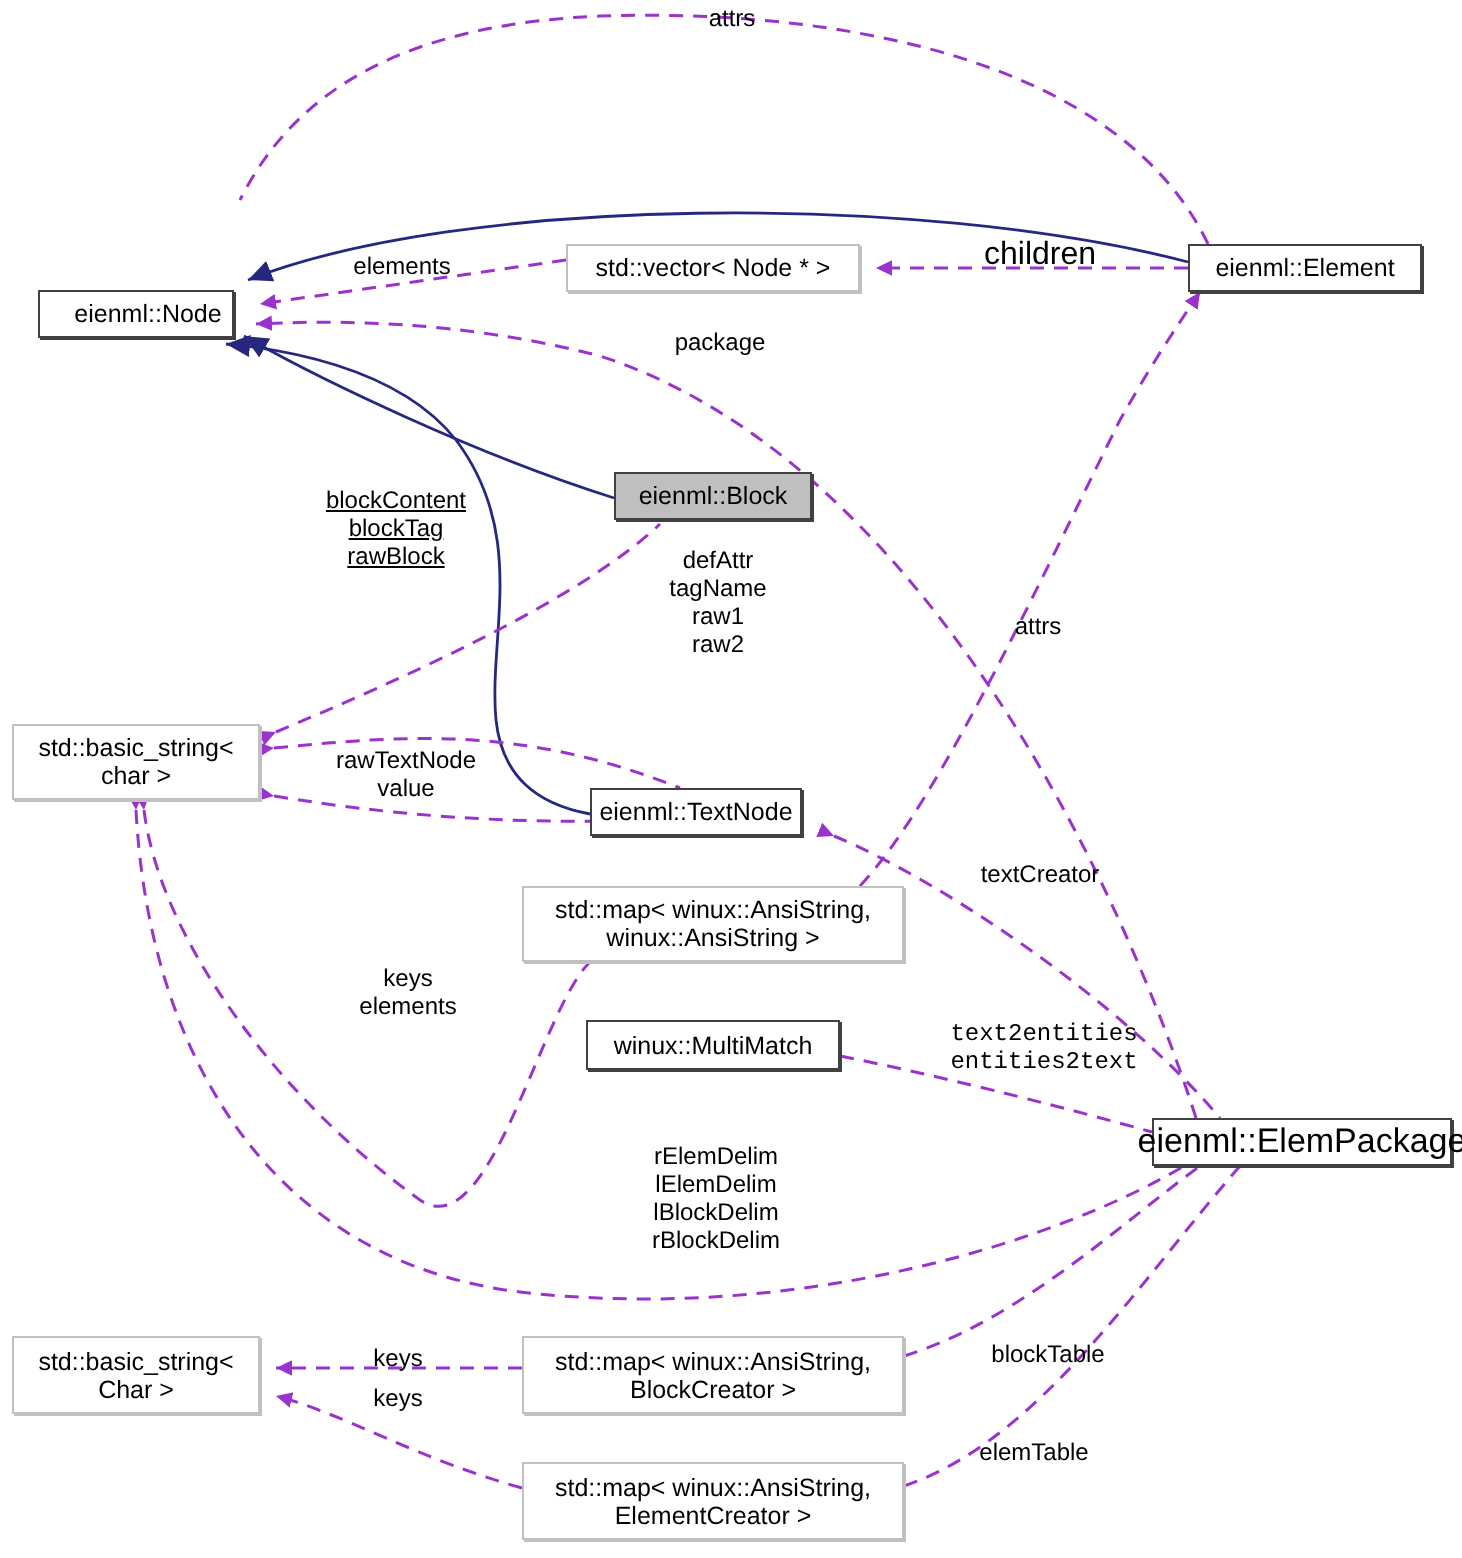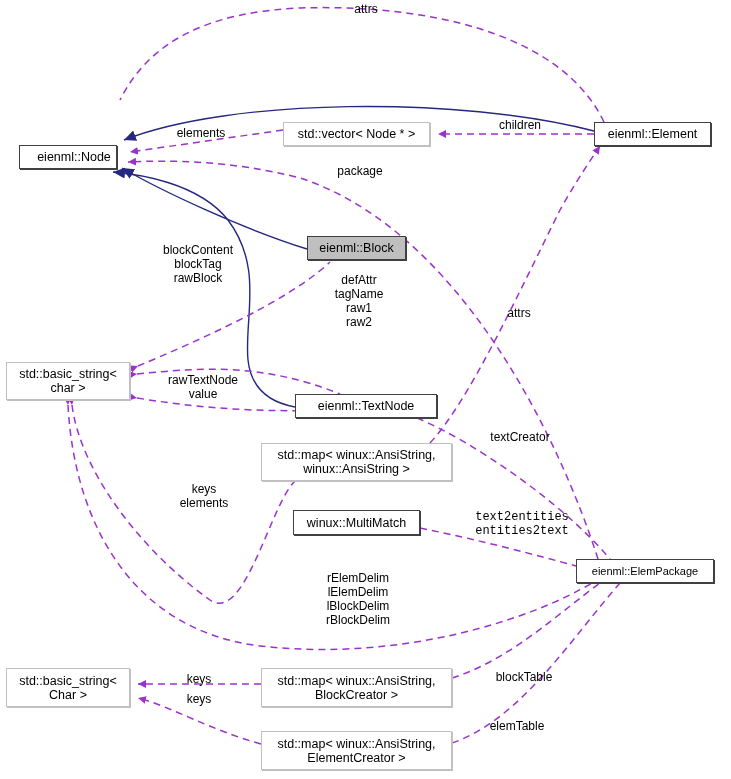--- a/index.html
+++ b/index.html
@@ -87,57 +87,57 @@
   </div>
 
   <div class="node-box nb-solid" style="left:594px;top:122px;width:117px;height:24px;font-size:12.5px;">
     <span class="lbl">eienml::Element</span>
   </div>
 
   <div class="node-box nb-light" style="left:6px;top:362px;width:124px;height:38px;font-size:12.5px;">
     <span class="lbl"><span>std::basic_string&lt;</span><br><span>char &gt;</span></span>
   </div>
 
-  <div class="node-box nb-solid" style="left:295px;top:394px;width:142px;height:24px;font-size:12.5px;">
+  <div class="node-box nb-solid" style="left:295px;top:394px;width:106px;height:24px;font-size:12.5px;">
     <span class="lbl">eienml::TextNode</span>
   </div>
 
   <div class="node-box nb-light" style="left:261px;top:443px;width:191px;height:38px;font-size:12.5px;">
     <span class="lbl"><span>std::map&lt; winux::AnsiString,</span><br><span>winux::AnsiString &gt;</span></span>
   </div>
 
   <div class="node-box nb-solid" style="left:293px;top:510px;width:127px;height:25px;font-size:12.5px;">
     <span class="lbl">winux::MultiMatch</span>
   </div>
 
-  <div class="node-box nb-solid" style="left:576px;top:559px;width:138px;height:24px;font-size:11px;">
+  <div class="node-box nb-solid" style="left:576px;top:559px;width:150px;height:24px;font-size:17px;">
     <span class="lbl">eienml::ElemPackage</span>
   </div>
 
   <div class="node-box nb-light" style="left:6px;top:668px;width:124px;height:39px;font-size:12.5px;">
     <span class="lbl"><span>std::basic_string&lt;</span><br><span>Char &gt;</span></span>
   </div>
 
   <div class="node-box nb-light" style="left:261px;top:668px;width:191px;height:39px;font-size:12.5px;">
     <span class="lbl"><span>std::map&lt; winux::AnsiString,</span><br><span>BlockCreator &gt;</span></span>
   </div>
 
   <div class="node-box nb-light" style="left:261px;top:731px;width:191px;height:39px;font-size:12.5px;">
     <span class="lbl"><span>std::map&lt; winux::AnsiString,</span><br><span>ElementCreator &gt;</span></span>
   </div>
 
   <div class="edge-label" style="left: 336px; top: 3px; width: 60px; font-size: 12px; white-space: pre;">attrs</div>
 
   <div class="edge-label" style="left: 166px; top: 127px; width: 70px; font-size: 12px; white-space: pre;">elements</div>
 
-  <div class="edge-label" style="left: 489px; top: 119px; width: 62px; font-size: 12px; white-space: pre;">children</div>
+  <div class="edge-label" style="left: 489px; top: 119px; width: 62px; font-size: 16px; white-space: pre;">children</div>
 
   <div class="edge-label" style="left: 327px; top: 165px; width: 66px; font-size: 12px; white-space: pre;">package</div>
 
-  <div class="edge-label" style="left: 150px; top: 244px; width: 96px; font-size: 12px; white-space: pre;">blockContent
+  <div class="edge-label" style="left: 150px; top: 244px; width: 96px; font-size: 12px; white-space: pre; text-decoration: underline;">blockContent
 blockTag
 rawBlock</div>
 
   <div class="edge-label" style="left: 324px; top: 274px; width: 70px; font-size: 12px; white-space: pre;">defAttr
 tagName
 raw1
 raw2</div>
 
   <div class="edge-label" style="left: 498px; top: 307px; width: 42px; font-size: 12px; white-space: pre;">attrs</div>
 

